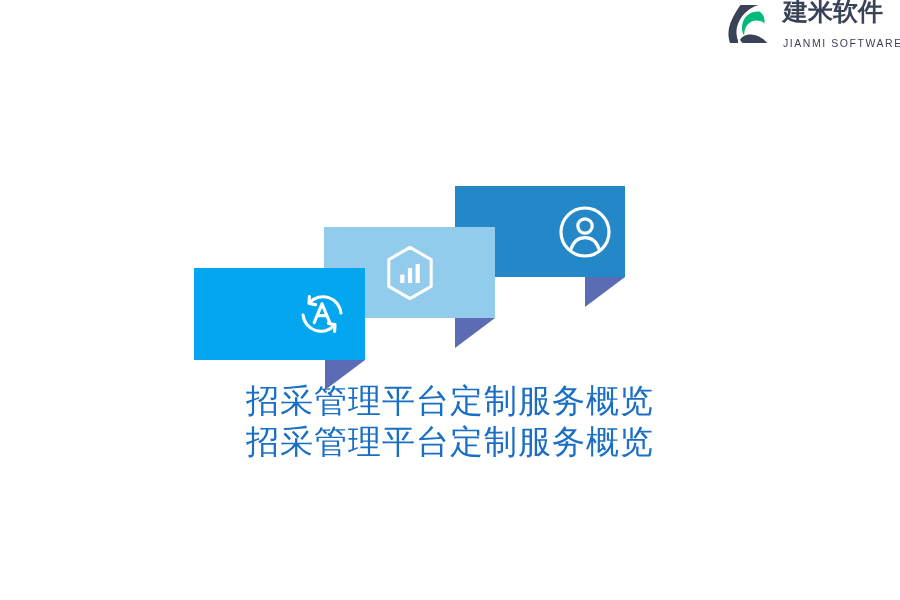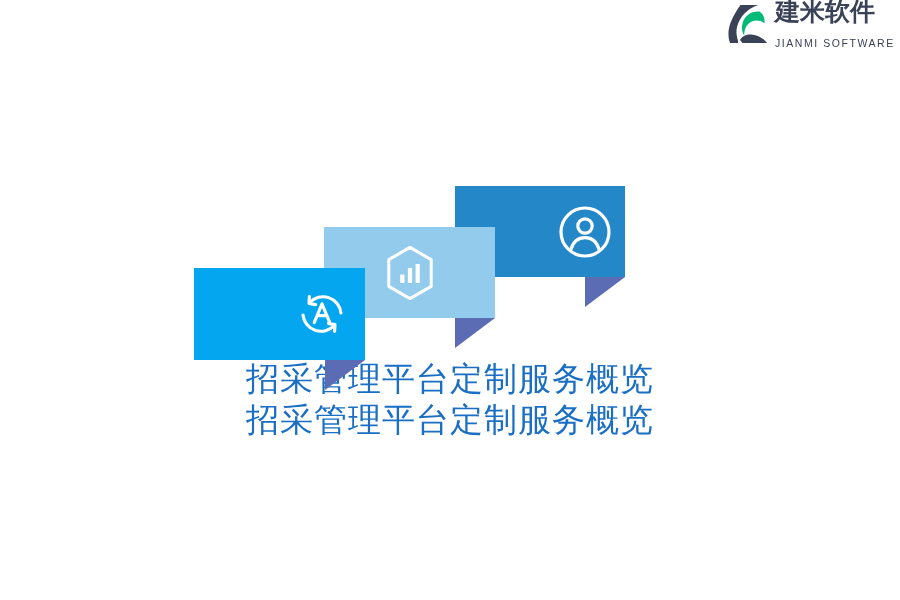--- a/index.html
+++ b/index.html
@@ -21,21 +21,21 @@
 
   
   .brand {
     position: absolute;
     top: 0px;
     left: 726px;
     width: 170px;
     height: 48px;
     display: flex;
     align-items: center;
-    gap: 5px;
+    gap: 13px;
   }
   .brand-mark {
     width: 44px;
     height: 44px;
     flex: 0 0 44px;
     display: block;
   }
   .brand-words {
     display: flex;
     flex-direction: column;
@@ -124,21 +124,21 @@
 
   
   .bubble-1 { z-index: 3; }
   .bubble-2 { z-index: 2; }
   .bubble-3 { z-index: 1; }
 
   
   .headline {
     position: absolute;
     left: 0;
-    top: 358px;
+    top: 380px;
     width: 900px;
     text-align: center;
   }
   .headline-line {
     font-family: "DejaVu Serif", "Liberation Serif", serif;
     font-size: 33px;
     font-weight: 400;
     line-height: 41px;
     color: #1a6fc4;
     letter-spacing: 1px;

